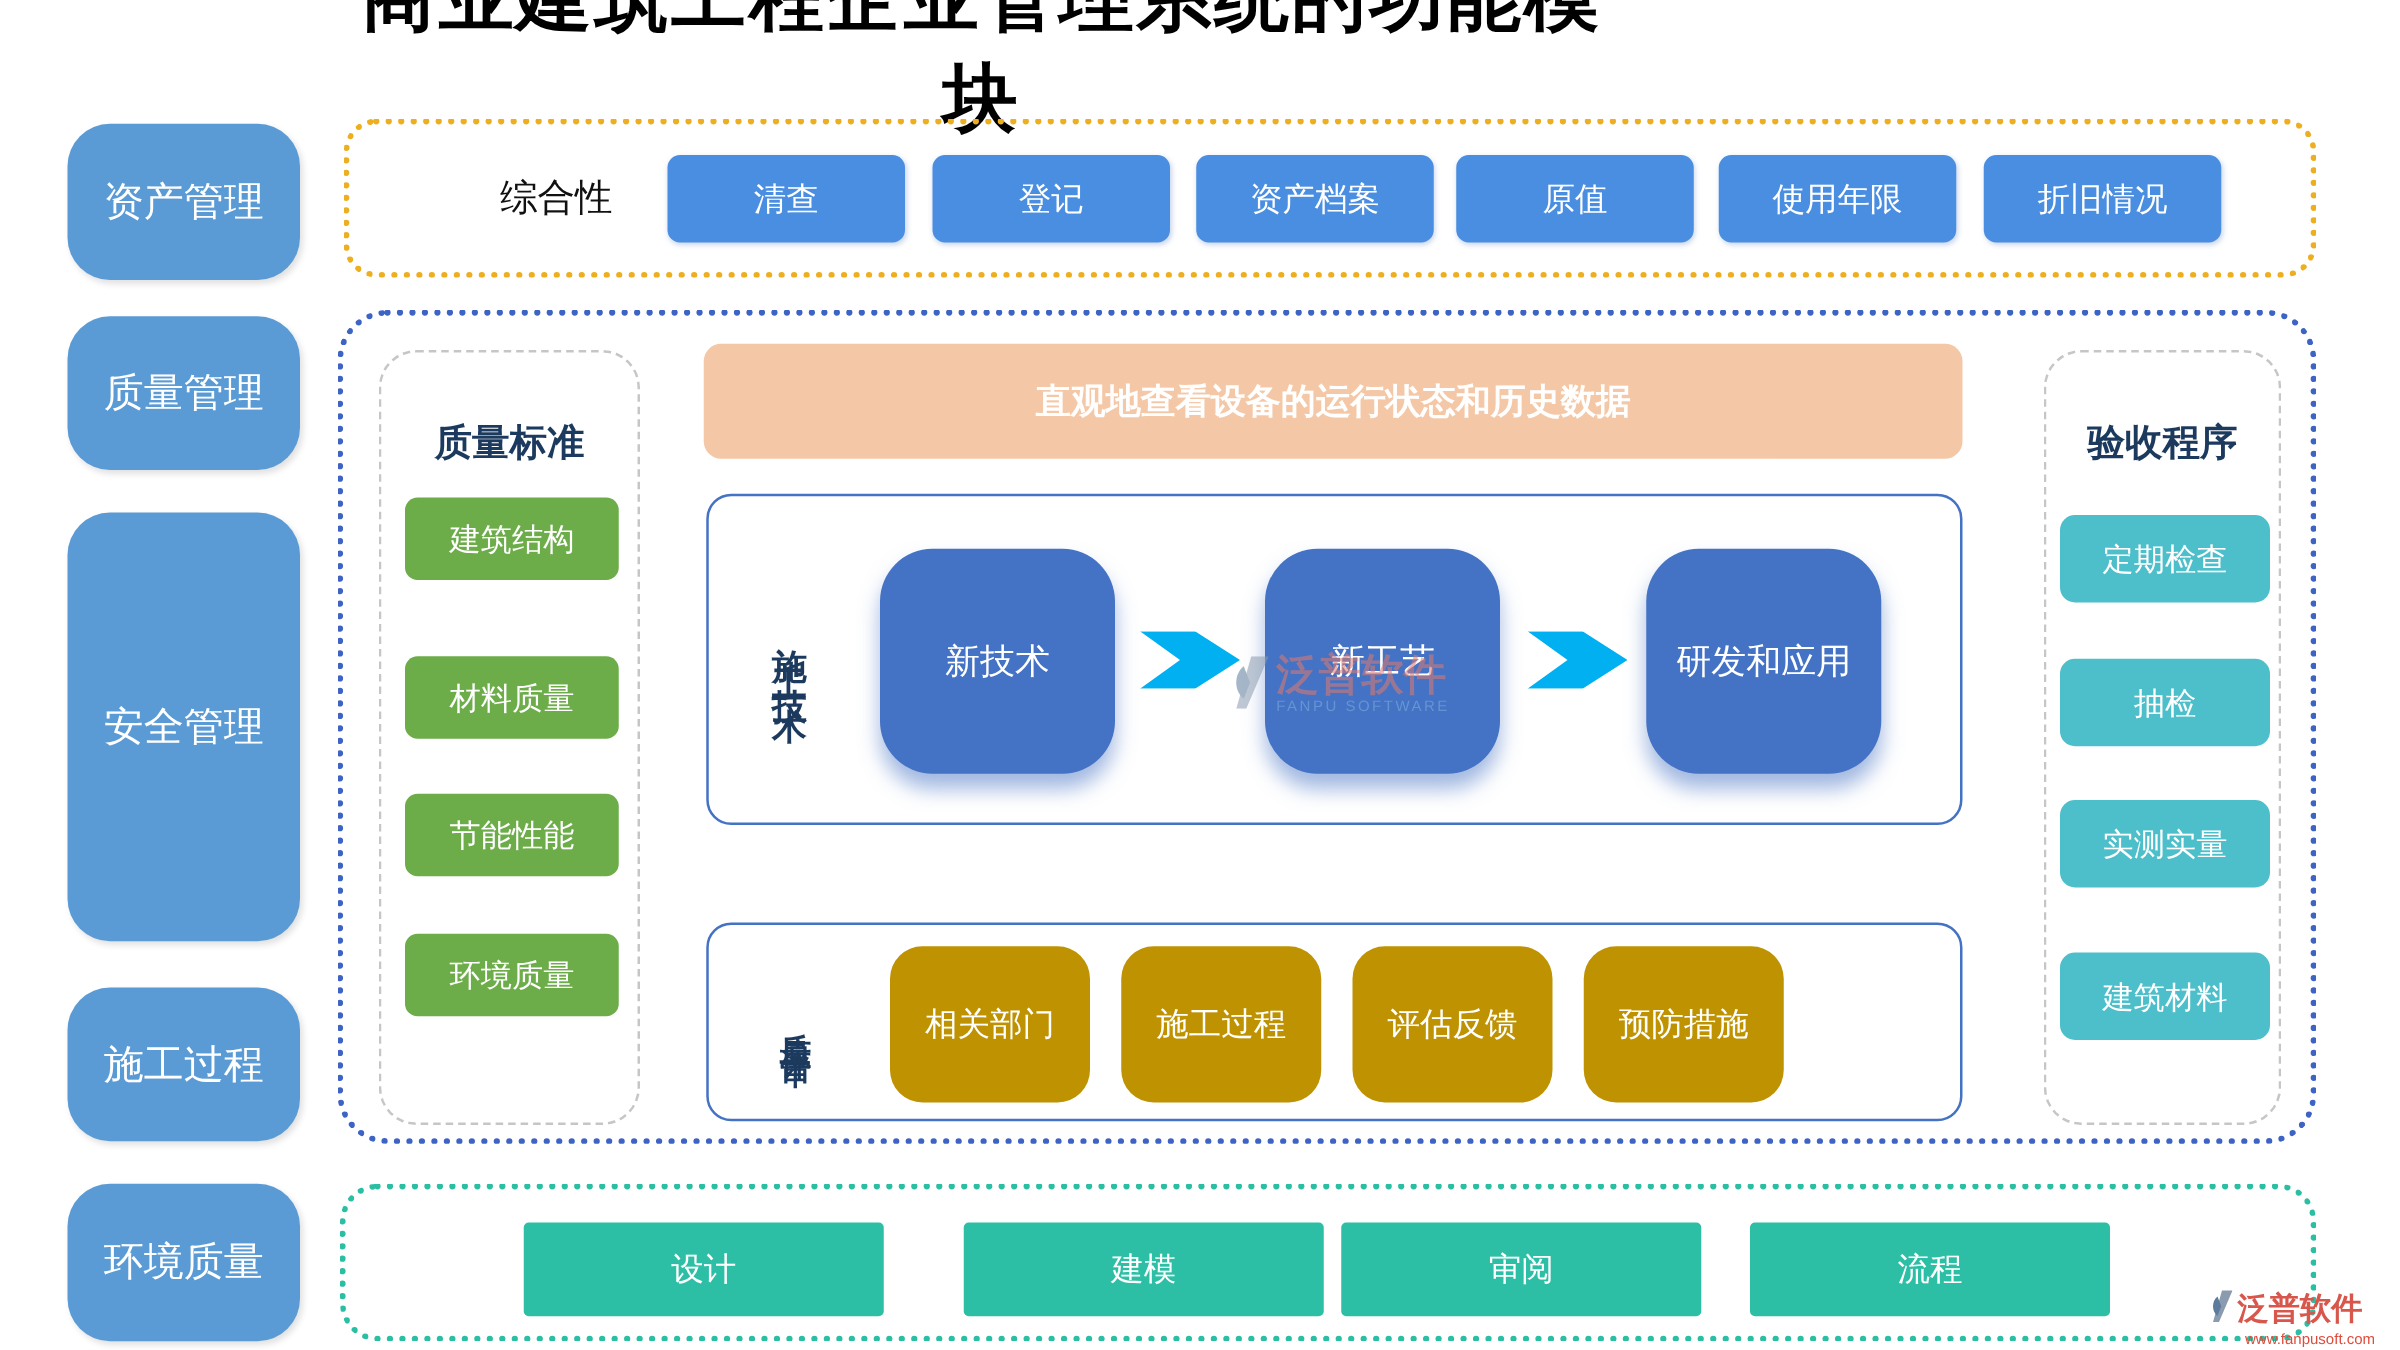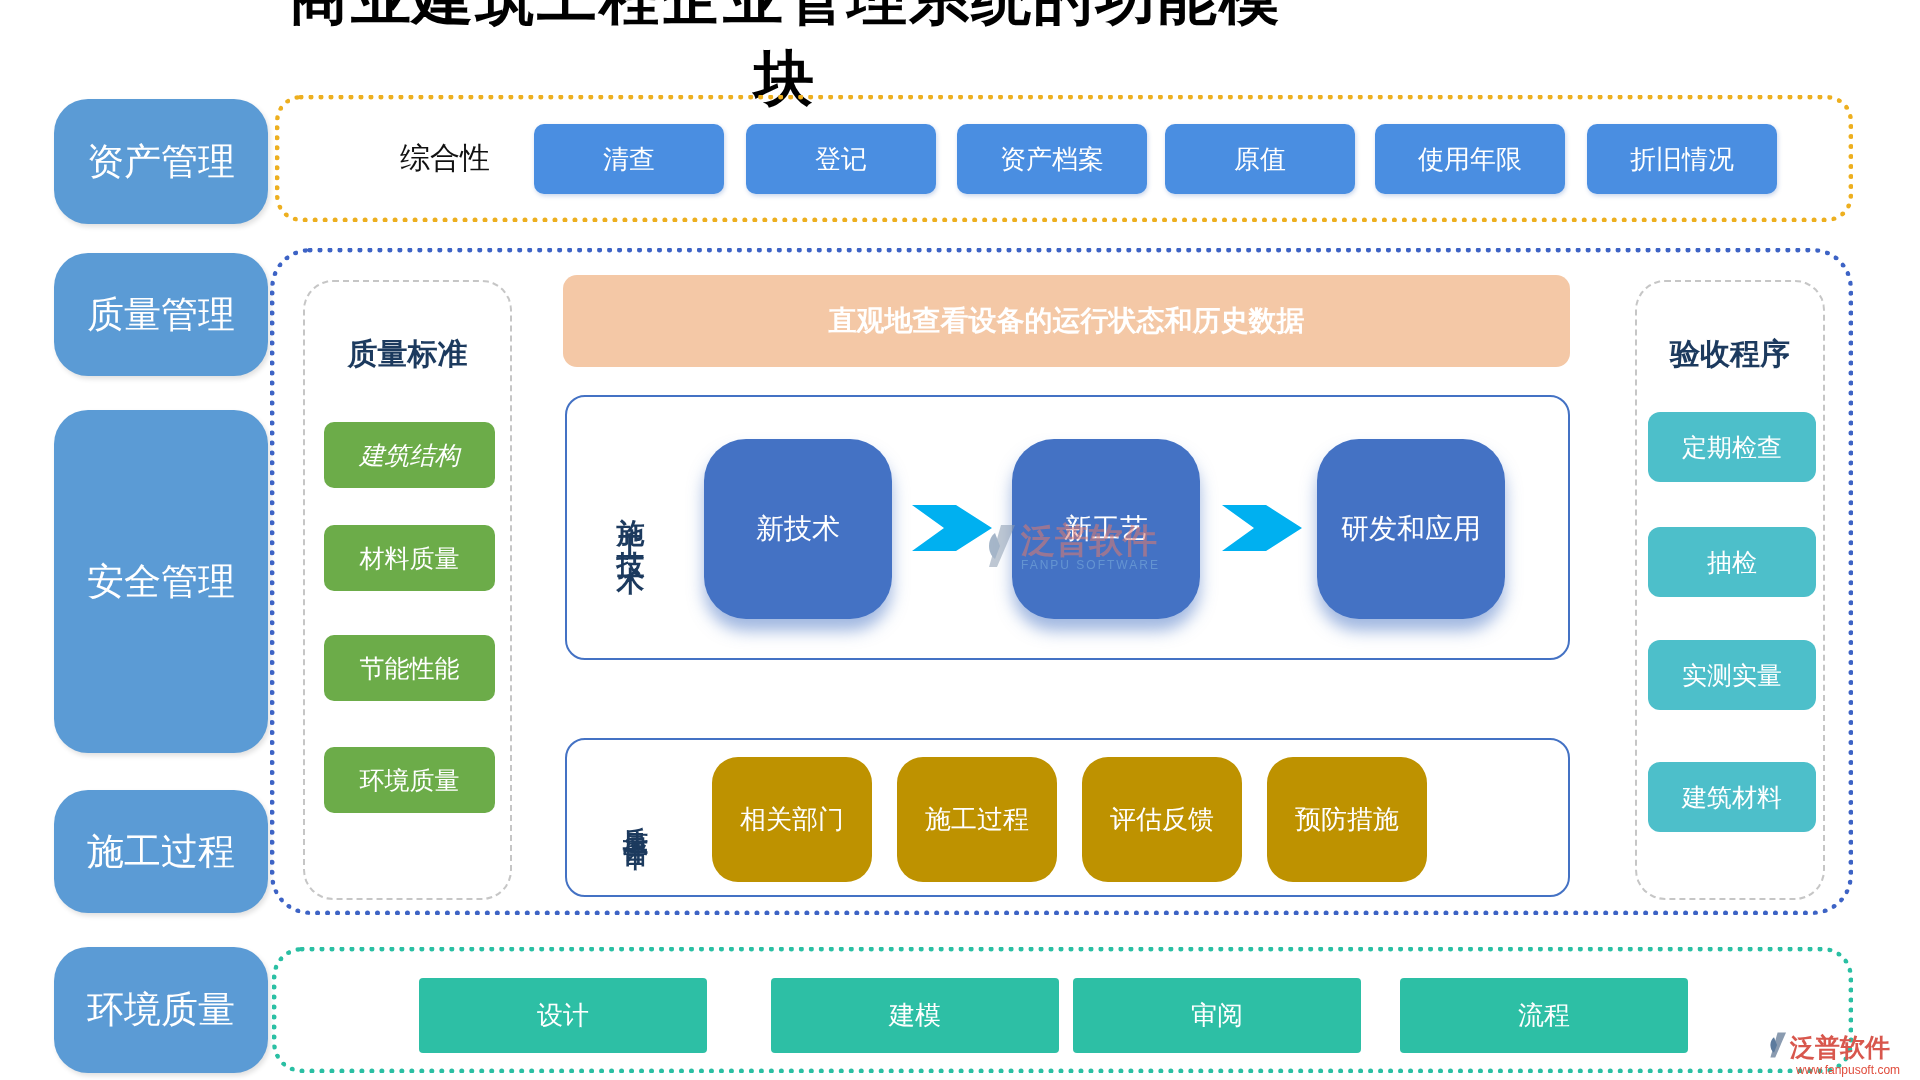--- a/index.html
+++ b/index.html
@@ -7,21 +7,21 @@
     position:relative;width:1920px;height:1080px;background:#ffffff;overflow:hidden;
     font-family:"Liberation Serif","DejaVu Serif",serif;
   }
   .abs{position:absolute;box-sizing:border-box;}
   .center{display:flex;align-items:center;justify-content:center;text-align:center;}
 
   
   .title{left:270px;top:8px;width:1030px;height:62px;font-size:60px;font-weight:bold;color:#000;letter-spacing:2px;}
 
   
-  .side-box{left:54px;width:214px;background:#5B9BD5;border-radius:34px;color:#fff;font-size:37px;
+  .side-box{left:54px;width:186px;background:#5B9BD5;border-radius:34px;color:#fff;font-size:32px;
             box-shadow:2px 3px 5px rgba(0,0,0,0.12);}
 
   
   .asset-sec{left:275px;top:95px;width:1578px;height:127px;border:5px dotted #EDAF1F;border-radius:26px;}
   .asset-label{left:75px;top:0;width:180px;height:117px;font-size:30px;color:#111;}
   .asset-btn{top:24px;width:190px;height:70px;background:#4A8EE1;border-radius:10px;color:#fff;font-size:26px;
              box-shadow:1px 2px 4px rgba(40,90,180,0.25);cursor:pointer;}
 
   
   .qual-sec{left:270px;top:248px;width:1583px;height:667px;border:5px dotted #3D63C5;border-radius:40px;}
@@ -78,21 +78,21 @@
     <div class="abs center asset-btn" style="left:677px;">资产档案</div>
     <div class="abs center asset-btn" style="left:885px;">原值</div>
     <div class="abs center asset-btn" style="left:1095px;">使用年限</div>
     <div class="abs center asset-btn" style="left:1307px;">折旧情况</div>
   </div>
 
   <div class="abs qual-sec">
 
     <div class="abs subcol" style="left:28px;top:27px;width:209px;height:620px;">
       <div class="abs center subcol-label" style="top:52px;">质量标准</div>
-      <div class="abs center green-box" style="top:140px;font-style:italic;">建筑结构</div>
+      <div class="abs center green-box" style="top:116px;">建筑结构</div>
       <div class="abs center green-box" style="top:243px;">材料质量</div>
       <div class="abs center green-box" style="top:353px;">节能性能</div>
       <div class="abs center green-box" style="top:465px;">环境质量</div>
     </div>
 
     <div class="abs center banner">直观地查看设备的运行状态和历史数据</div>
 
     <div class="abs flow-panel">
       <div class="abs vlabel flow-vlabel">施工技术</div>
       <div class="abs center step-box" style="left:137px;">新技术</div>

